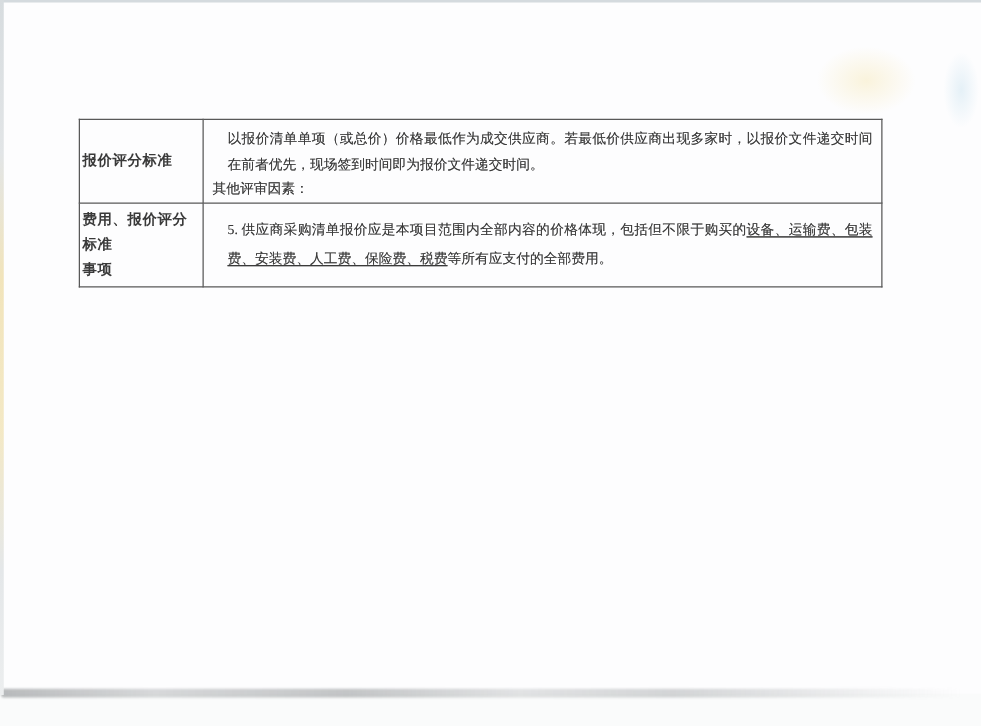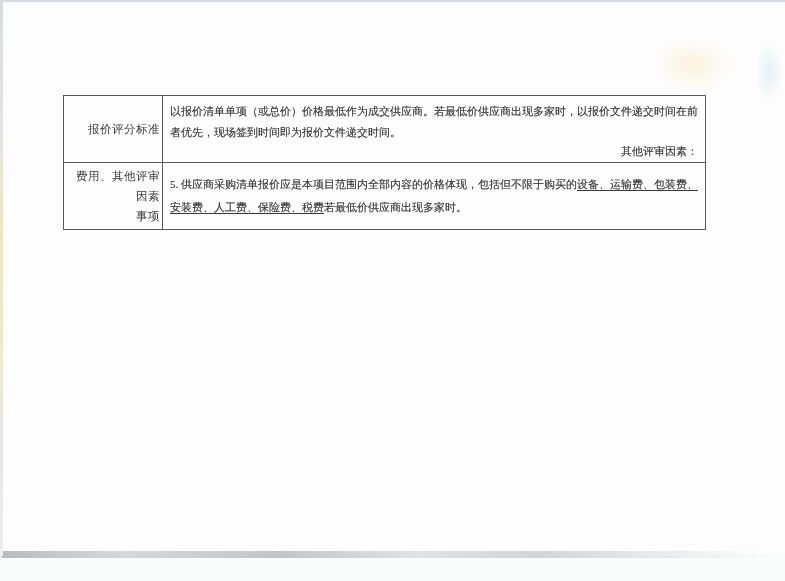--- a/index.html
+++ b/index.html
@@ -55,32 +55,32 @@
   
   .doc-table {
     position:absolute; left:60px; top:93px; width:643px;
     border-collapse:collapse; table-layout:fixed;
     color: var(--text-color, #3a3a3a);
   }
   .doc-table td { border:1px solid var(--border-color, #585858); }
   .c-label { width:99px; }
 
   .lbl {
-    text-align:right; vertical-align:middle;
-    font-weight:normal; font-size:11.5px; line-height:20px;
+    text-align:left; vertical-align:middle;
+    font-weight:bold; font-size:11.5px; line-height:20px;
     letter-spacing:.5px; padding:2px;
   }
   .lbl-line { display:block; }
 
   .cnt { padding:3px 7px; font-size:11px; vertical-align:middle; }
   .cnt-top { vertical-align:top; padding-top:5px; }
 
   .para { line-height:21px; text-shadow:0 0 .4px rgba(55,55,55,.55); }
-  .just { text-align:justify; }
-  .other { line-height:16px;text-align:right; }
+  .just { text-align:justify;margin-left:12px; }
+  .other { line-height:16px; }
 
   .r1 td { height:58px; }
   .r2 td { height:64px; }
   .r3 td { height:67px; }
   .r2 .para { line-height:18px; }
   .r3 .para { line-height:23px; }
 
   .u { text-decoration:underline; text-underline-offset:2px; text-decoration-thickness:1px; }
 </style>
 </head>
@@ -105,24 +105,24 @@
         </td>
         <td class="cnt cnt-top">
           <p class="para just">以报价清单单项（或总价）价格最低作为成交供应商。若最低价供应商出现多家时，以报价文件递交时间在前者优先，现场签到时间即为报价文件递交时间。</p>
           <p class="para other">其他评审因素：</p>
         </td>
       </tr>
 
 
       <tr class="r3">
         <td class="lbl">
-          <span class="lbl-line">费用、其他评审因素</span>
+          <span class="lbl-line">费用、报价评分标准</span>
           <span class="lbl-line">事项</span>
         </td>
         <td class="cnt">
-          <p class="para just"><span>5. 供应商采购清单报价应是本项目范围内全部内容的价格体现，包括但不限于购买的</span><span class="u">设备、运输费、包装费、安装费、人工费、保险费、税费</span><span>若最低价供应商出现多家时。</span></p>
+          <p class="para just"><span>5. 供应商采购清单报价应是本项目范围内全部内容的价格体现，包括但不限于购买的</span><span class="u">设备、运输费、包装费、安装费、人工费、保险费、税费</span><span>等所有应支付的全部费用。</span></p>
         </td>
       </tr>
     </tbody>
   </table>
 </div>
 
 <div class="bottom-smudge"></div>
 
 </body></html>

